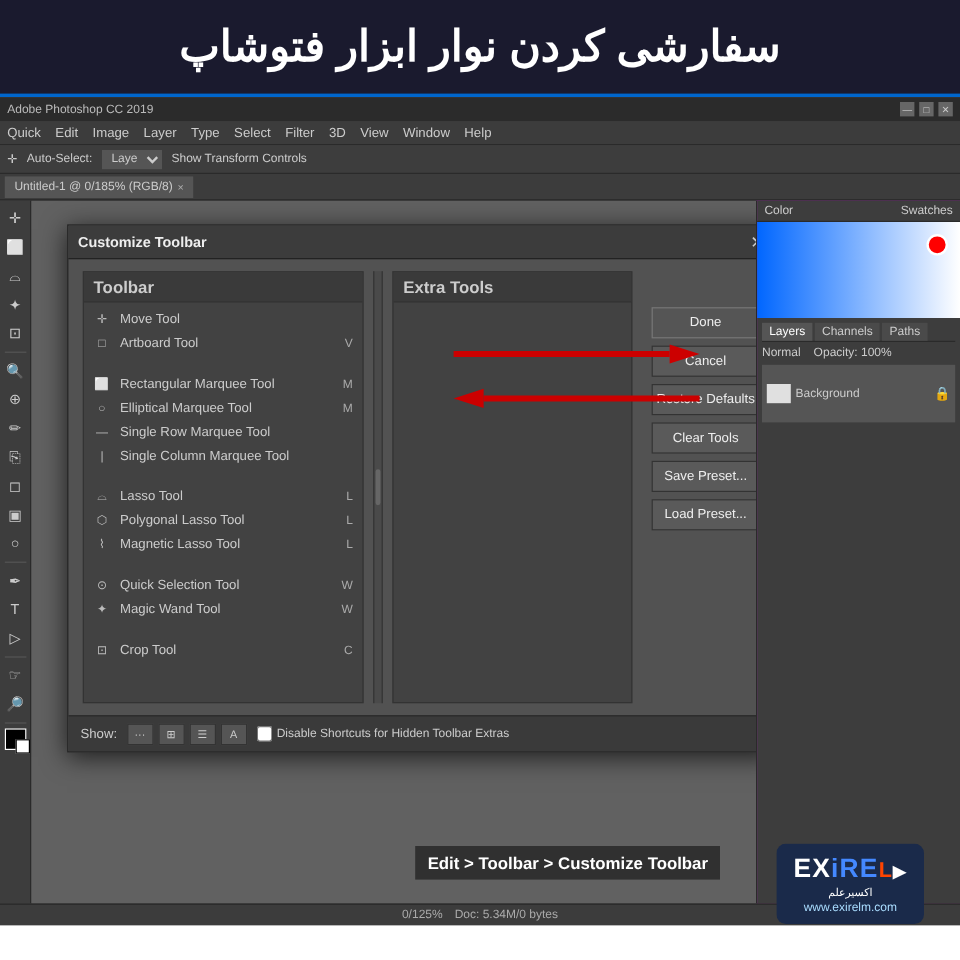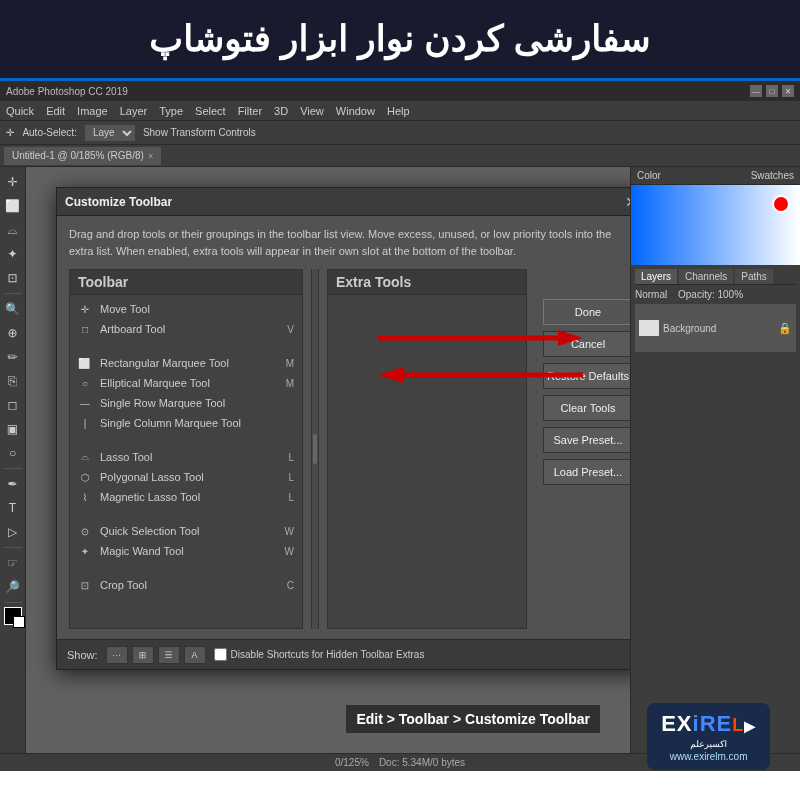--- a/index.html
+++ b/index.html
@@ -532,21 +532,20 @@
 
     <div class="ps-canvas-area">
       <div class="ps-canvas-bg">
 
         <div class="dialog">
           <div class="dialog-titlebar">
             <span class="dialog-title">Customize Toolbar</span>
             <button class="dialog-close">✕</button>
           </div>
           <div class="dialog-body">
-            <div class="dialog-description">Drag and drop tools or their groupings in the toolbar list view. Move excess, unused, or low priority tools into the extra list. When enabled, extra tools will appear in their own slot at the bottom of the toolbar.</div>
             <div class="dialog-content">
 
               <div class="toolbar-panel">
                 <div class="panel-header-row">Toolbar</div>
                 <div class="tool-list">
                   <div class="tool-group">
                     <div class="tool-item">
                       <span class="tool-icon">✛</span>
                       <span>Move Tool</span>
                       <span class="tool-shortcut"></span>

